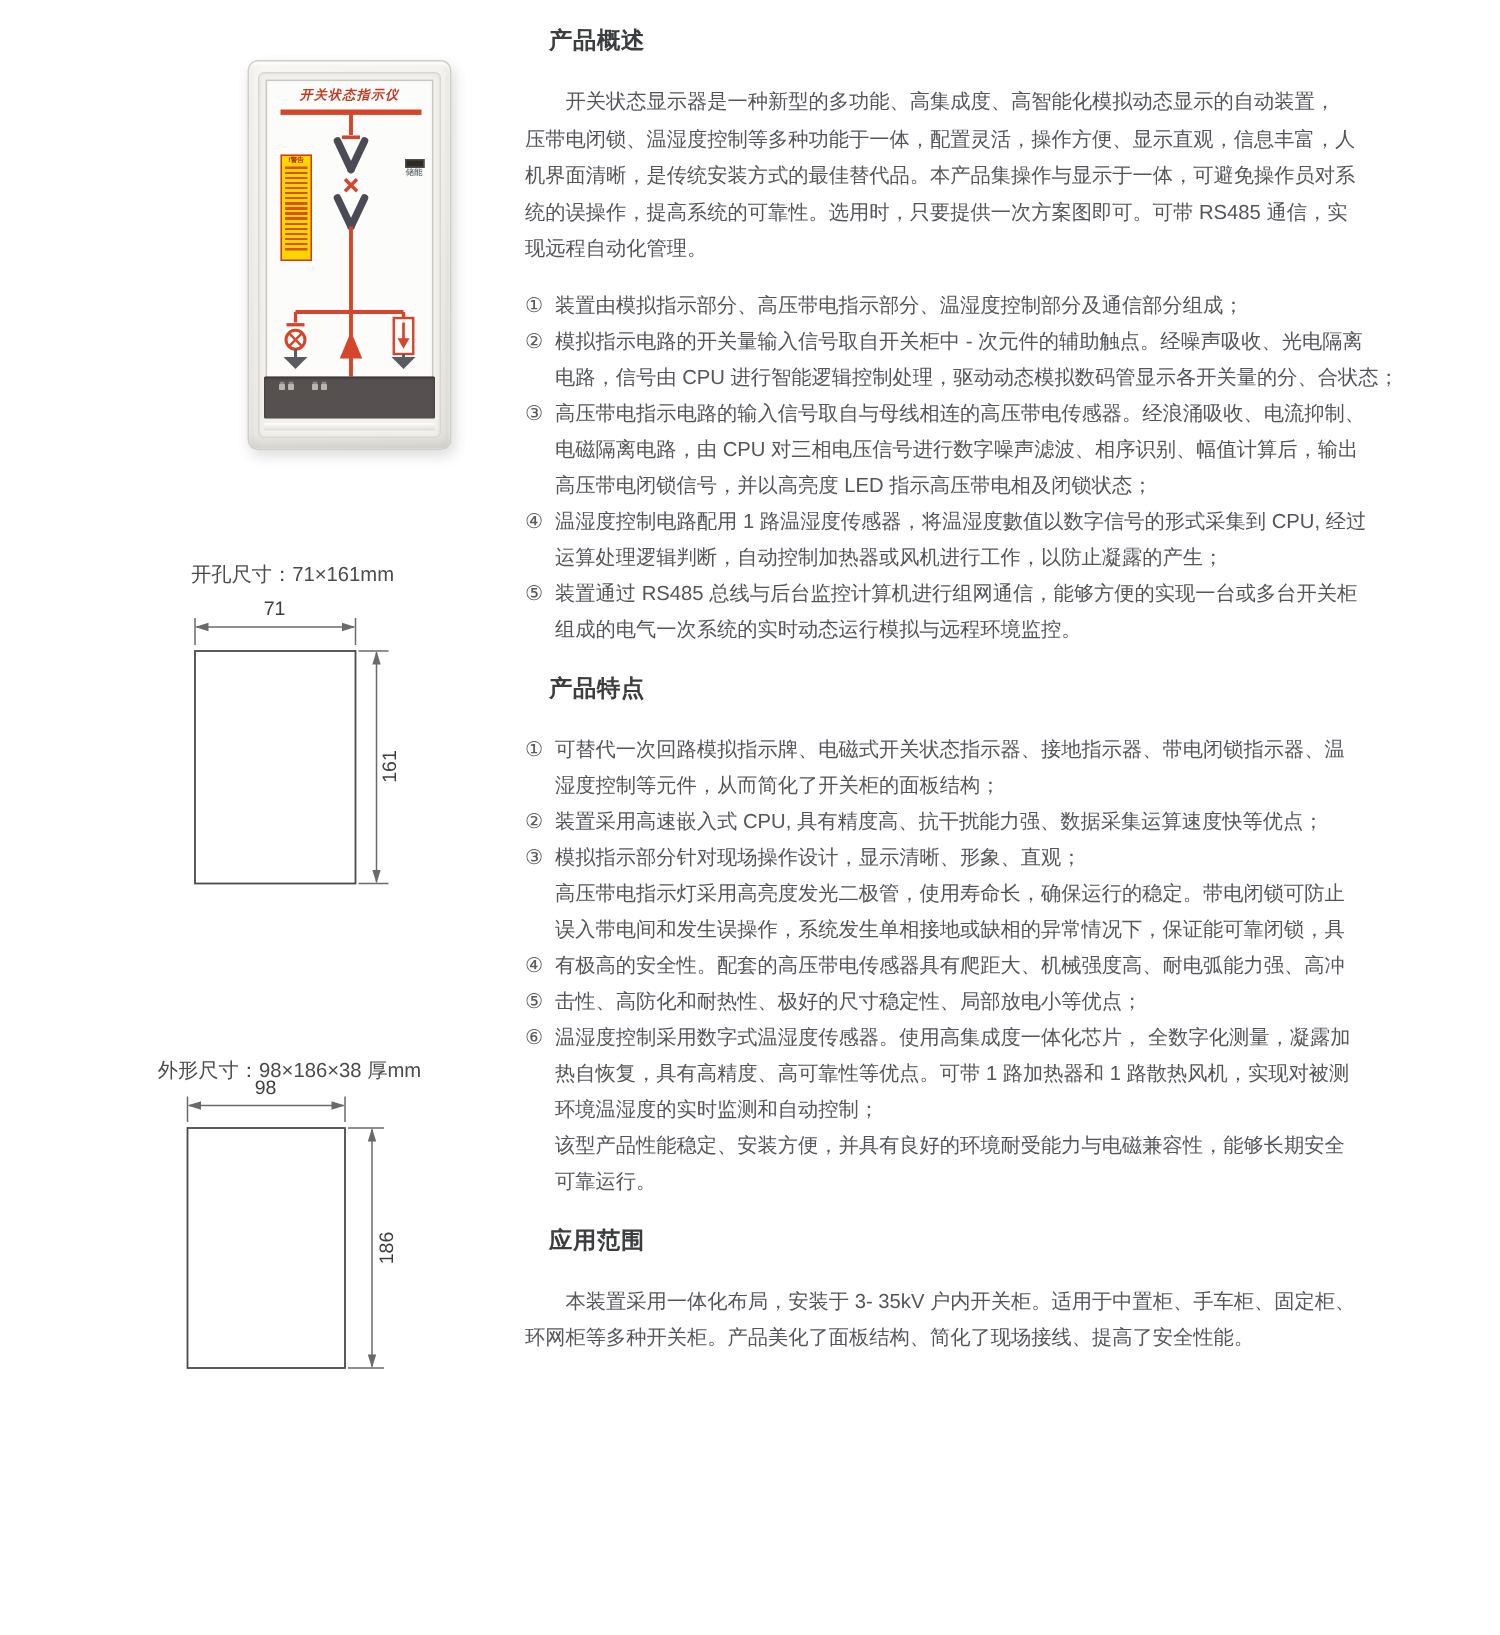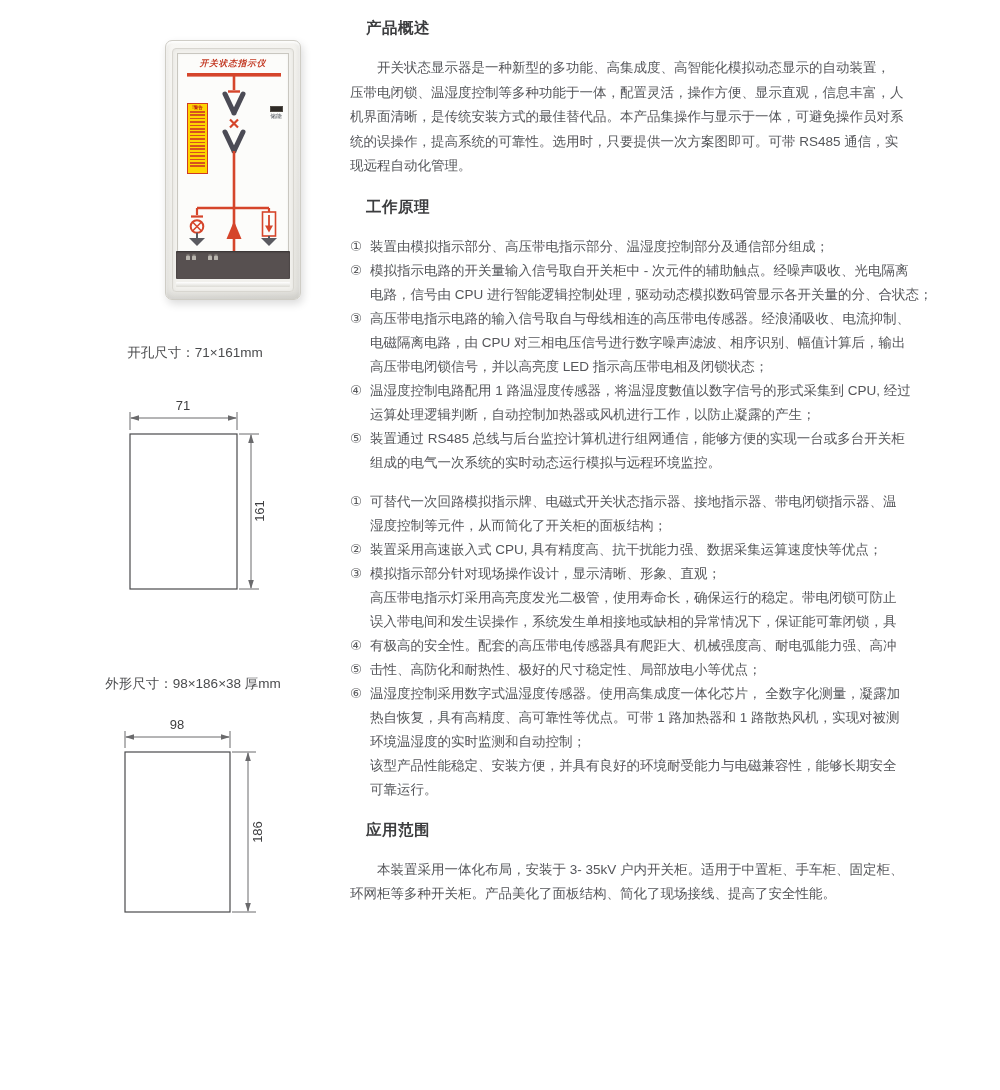--- a/index.html
+++ b/index.html
@@ -63,21 +63,21 @@
   .strip{
     position:absolute;left:10px;top:210px;width:114px;height:28px;background:#575050;
     border-radius:1px;box-shadow:inset 0 1px 2px rgba(0,0,0,.4);
   }
   .pairs{position:absolute;left:10px;top:5px;display:flex;gap:12px;}
   .pair{display:flex;gap:2px;}
   .dot{width:4px;height:4px;background:#b9b5ae;border-radius:.5px;box-shadow:0 -2px 0 -0.5px #8f8a84;}
   .groove{position:absolute;left:10px;top:241px;width:114px;height:5px;background:linear-gradient(#ffffff,#dddcd6);border-radius:1px;}
   
   .dim-caption{
-    position:absolute;width:270px;text-align:center;font-size:13.5px;color:#4a4b4d;white-space:nowrap;
+    position:absolute;width:270px;text-align:center;font-size:13.5px;color:#4a4b4d;white-space:nowrap;margin-top:30px;
   }
   .cap1{left:60px;top:344px;}
   .cap2{left:58px;top:675px;}
   .dimsvg{position:absolute;}
   .d1{left:100px;top:390px;}
   .d2{left:100px;top:715px;}
   .dimnum{font-size:13px;fill:#3e3e40;font-family:"Liberation Sans","DejaVu Sans",sans-serif;}
 </style>
 </head>
 <body>
@@ -186,21 +186,20 @@
 
   <h2 class="sec h1">产品概述</h2>
   <div class="para">
     <div class="ln ind">开关状态显示器是一种新型的多功能、高集成度、高智能化模拟动态显示的自动装置，</div>
     <div class="ln">压带电闭锁、温湿度控制等多种功能于一体，配置灵活，操作方便、显示直观，信息丰富，人</div>
     <div class="ln">机界面清晰，是传统安装方式的最佳替代品。本产品集操作与显示于一体，可避免操作员对系</div>
     <div class="ln">统的误操作，提高系统的可靠性。选用时，只要提供一次方案图即可。可带 RS485 通信，实</div>
     <div class="ln">现远程自动化管理。</div>
   </div>
 
-  <h2 class="sec h2">工作原理</h2>
   <div class="nlist">
     <div class="item">
       <span class="marker">①</span>
       <span class="ilines"><span class="ln">装置由模拟指示部分、高压带电指示部分、温湿度控制部分及通信部分组成；</span></span>
     </div>
     <div class="item">
       <span class="marker">②</span>
       <span class="ilines">
         <div class="ln">模拟指示电路的开关量输入信号取自开关柜中 - 次元件的辅助触点。经噪声吸收、光电隔离</div>
         <div class="ln">电路，信号由 CPU 进行智能逻辑控制处理，驱动动态模拟数码管显示各开关量的分、合状态；</div>
@@ -223,20 +222,21 @@
     </div>
     <div class="item">
       <span class="marker">⑤</span>
       <span class="ilines">
         <div class="ln">装置通过 RS485 总线与后台监控计算机进行组网通信，能够方便的实现一台或多台开关柜</div>
         <div class="ln">组成的电气一次系统的实时动态运行模拟与远程环境监控。</div>
       </span>
     </div>
   </div>
 
+  <h2 class="sec h3">产品特点</h2>
   <div class="nlist nlist2">
     <div class="item">
       <span class="marker">①</span>
       <span class="ilines">
         <div class="ln">可替代一次回路模拟指示牌、电磁式开关状态指示器、接地指示器、带电闭锁指示器、温</div>
         <div class="ln">湿度控制等元件，从而简化了开关柜的面板结构；</div>
       </span>
     </div>
     <div class="item">
       <span class="marker">②</span>

